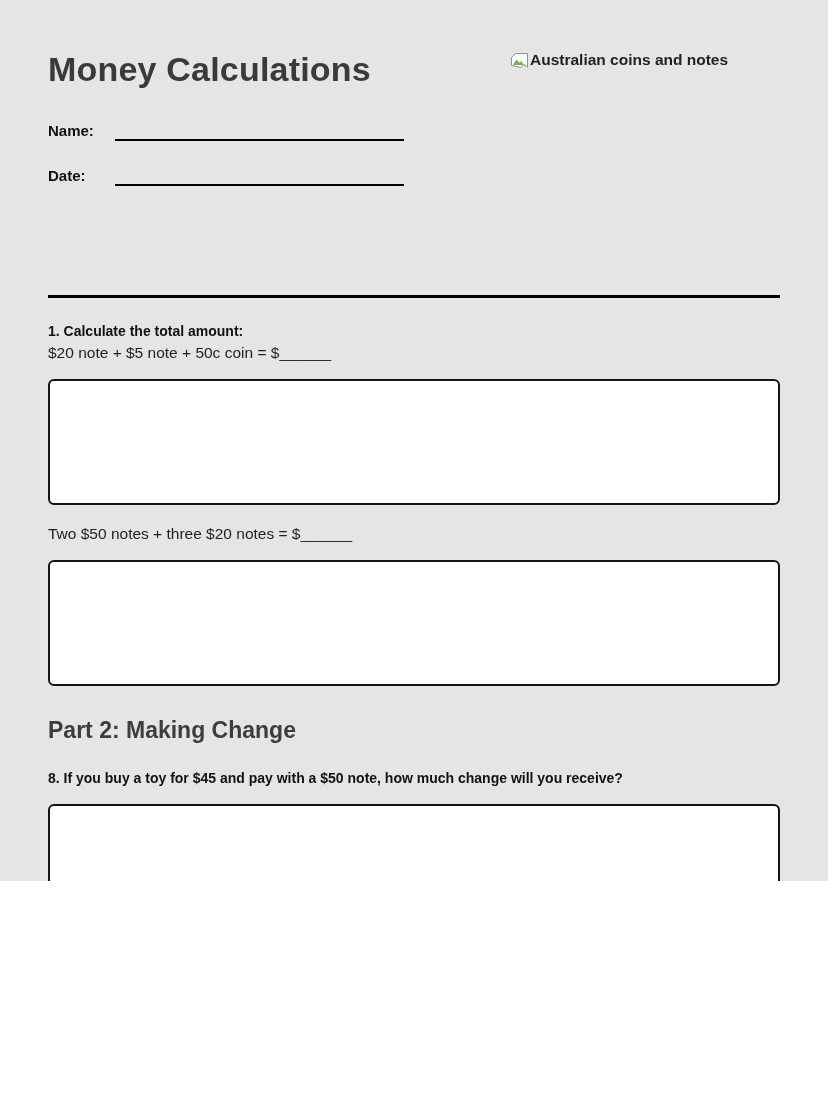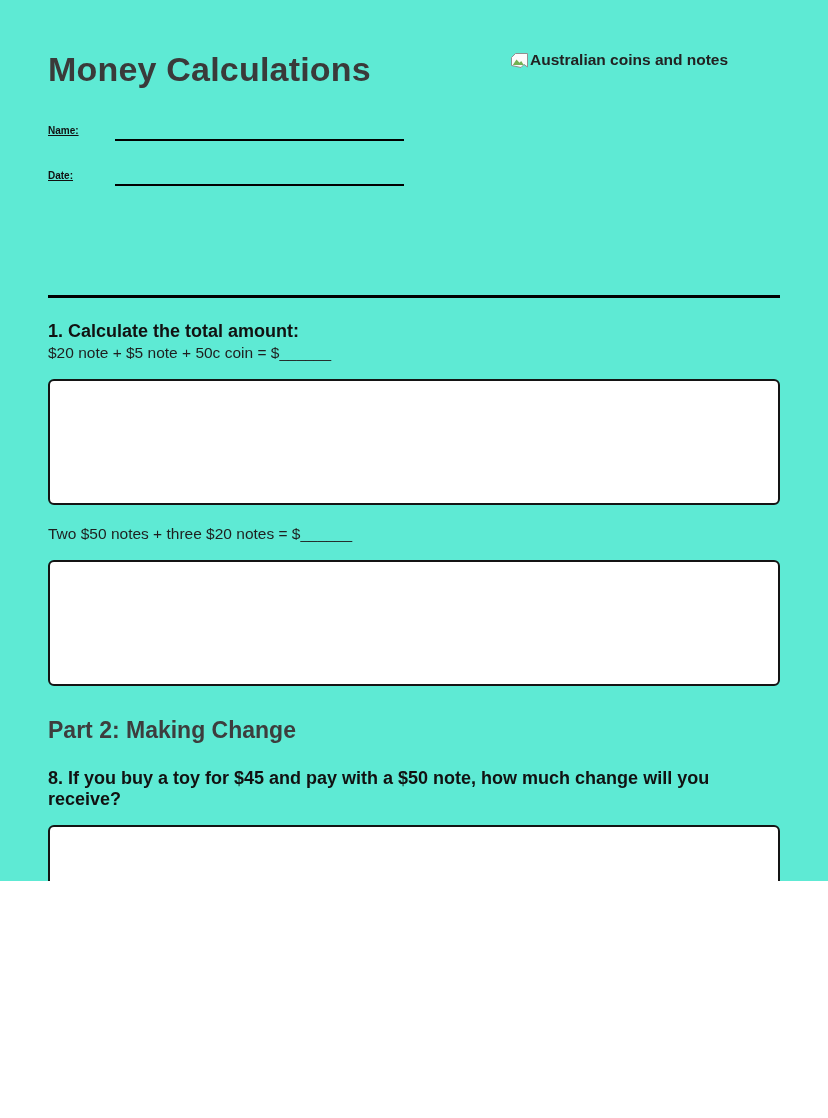--- a/index.html
+++ b/index.html
@@ -5,21 +5,21 @@
   * { margin: 0; padding: 0; box-sizing: border-box; }
   html, body { background: #ffffff; }
   body {
     font-family: "Liberation Sans", "DejaVu Sans", sans-serif;
     color: #1a1a1a;
   }
   .page {
     position: relative;
     width: 828px;
     height: 881px;
-    background: #5eead4;
+    background: #e5e5e5;
     padding: 0 48px;
     overflow: hidden;
   }
   .title {
     margin-top: 48px;
     font-size: 34px;
     line-height: 42px;
     font-weight: 700;
     color: #3a3a3a;
     letter-spacing: 0.2px;
@@ -39,26 +39,25 @@
   }
   .broken-icon { display: inline-flex; margin-top: 2px; }
   .field-row {
     display: flex;
     align-items: flex-end;
     height: 23px;
   }
   .field-row.name { margin-top: 28px; }
   .field-row.date { margin-top: 22px; }
   .field-label {
-    font-size: 10px;
+    font-size: 15px;
     font-weight: 700;
     line-height: 21px;
     width: 67px;
     color: #111111;
-    text-decoration: underline;
   }
   .field-line {
     width: 289px;
     height: 0;
     border-bottom: 2px solid #000000;
   }
   .divider {
     margin-top: 109px;
     border: none;
     border-top: 3px solid #000000;
@@ -66,21 +65,21 @@
   }
   .section-heading {
     font-size: 23px;
     line-height: 30px;
     font-weight: 700;
     color: #3d3d3d;
   }
   .section-heading.part1 { margin-top: 36px; }
   .section-heading.part2 { margin-top: 29px; }
   .prompt {
-    font-size: 18px;
+    font-size: 14px;
     font-weight: 700;
     line-height: 21px;
     color: #111111;
   }
   .prompt.q1 { margin-top: 23px; }
   .prompt.q2 { margin-top: 26px; }
   .prompt.q3 { margin-top: 23px; }
   .equation {
     font-size: 15.5px;
     line-height: 21px;

